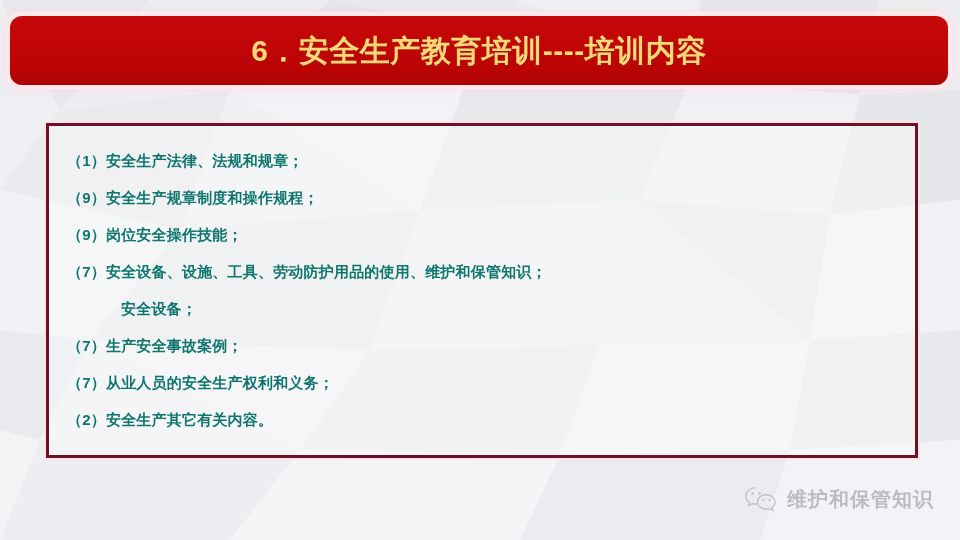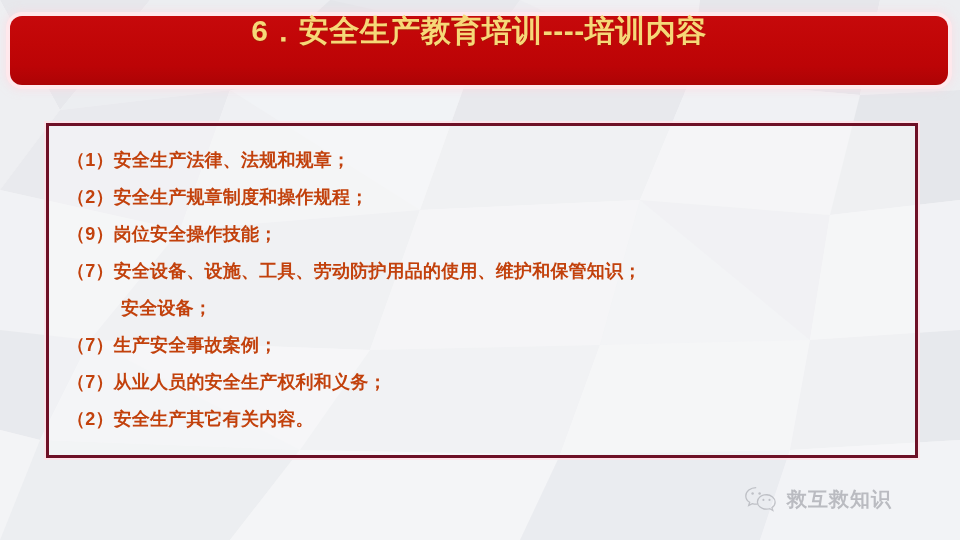--- a/index.html
+++ b/index.html
@@ -33,20 +33,21 @@
     left: 10px;
     top: 16px;
     width: 938px;
     height: 69px;
     box-sizing: border-box;
     border-radius: 12px;
     background: linear-gradient(180deg, #c6090b 0%, #c10607 40%, #bc0406 72%, #ad0305 100%);
     box-shadow: 0 0 0 4px rgba(255, 232, 236, 0.92),
                 0 0 9px 5px rgba(255, 214, 222, 0.55);
     display: flex;
+    align-items: center;
     justify-content: center;
     z-index: 3;
   }
   .title-text {
     color: #f6d878;
     font-size: 30px;
     font-weight: bold;
     letter-spacing: 0.5px;
     line-height: 1;
     white-space: nowrap;
@@ -66,22 +67,22 @@
     box-shadow: 0 0 0 2px rgba(255, 226, 232, 0.85);
     padding: 16px 18px 10px 18px;
     z-index: 2;
   }
   .item-list {
     list-style: none;
     margin: 0;
     padding: 0;
   }
   .item {
-    color: #c2410c;
-    font-size: 18px;
+    color: #0f766e;
+    font-size: 15px;
     line-height: 37px;
     font-weight: 600;
     letter-spacing: 0.2px;
     white-space: nowrap;
   }
   .item.wrap {
     white-space: normal;
   }
   .item .cont {
     display: block;
@@ -158,21 +159,21 @@
   <div class="title-banner">
     <div class="title-text">6．安全生产教育培训----培训内容</div>
   </div>
 
   <div class="content-box">
     <ul class="item-list">
       <li class="item">
         <span>（1）安全生产法律、法规和规章；</span>
       </li>
       <li class="item">
-        <span>（2）安全生产规章制度和操作规程；</span>
+        <span>（9）安全生产规章制度和操作规程；</span>
       </li>
       <li class="item">
         <span>（9）岗位安全操作技能；</span>
       </li>
       <li class="item">
         <span>（7）安全设备、设施、工具、劳动防护用品的使用、维护和保管知识；</span>
       </li>
       <li class="item wrap">
         <span class="cont">安全设备；</span>
       </li>
@@ -194,16 +195,16 @@
         <path d="M12.2 1.6C6.4 1.6 1.8 5.3 1.8 9.9c0 2.6 1.5 4.9 3.9 6.4l-1 3.1 3.6-1.8c1.2 .35 2.5 .55 3.9 .55 .45 0 .9-.02 1.3-.06"></path>
         <path d="M22.5 8.6c-5 0-9.1 3.3-9.1 7.3 0 4.1 4.1 7.3 9.1 7.3 1.1 0 2.2-.16 3.2-.45l3.1 1.6-.85-2.7c2-1.3 3.2-3.3 3.2-5.6 0-4.05-4.1-7.3-8.7-7.3z"></path>
       </g>
       <g fill="#9b9da4">
         <circle cx="8.6" cy="7.4" r="1.25"></circle>
         <circle cx="15.6" cy="7.4" r="1.25"></circle>
         <circle cx="19.4" cy="13.9" r="1.05"></circle>
         <circle cx="25.5" cy="13.9" r="1.05"></circle>
       </g>
     </svg>
-    <span class="wm-label">救互救知识</span>
+    <span class="wm-label">维护和保管知识</span>
   </div>
 
 </div>
 
 </body></html>

